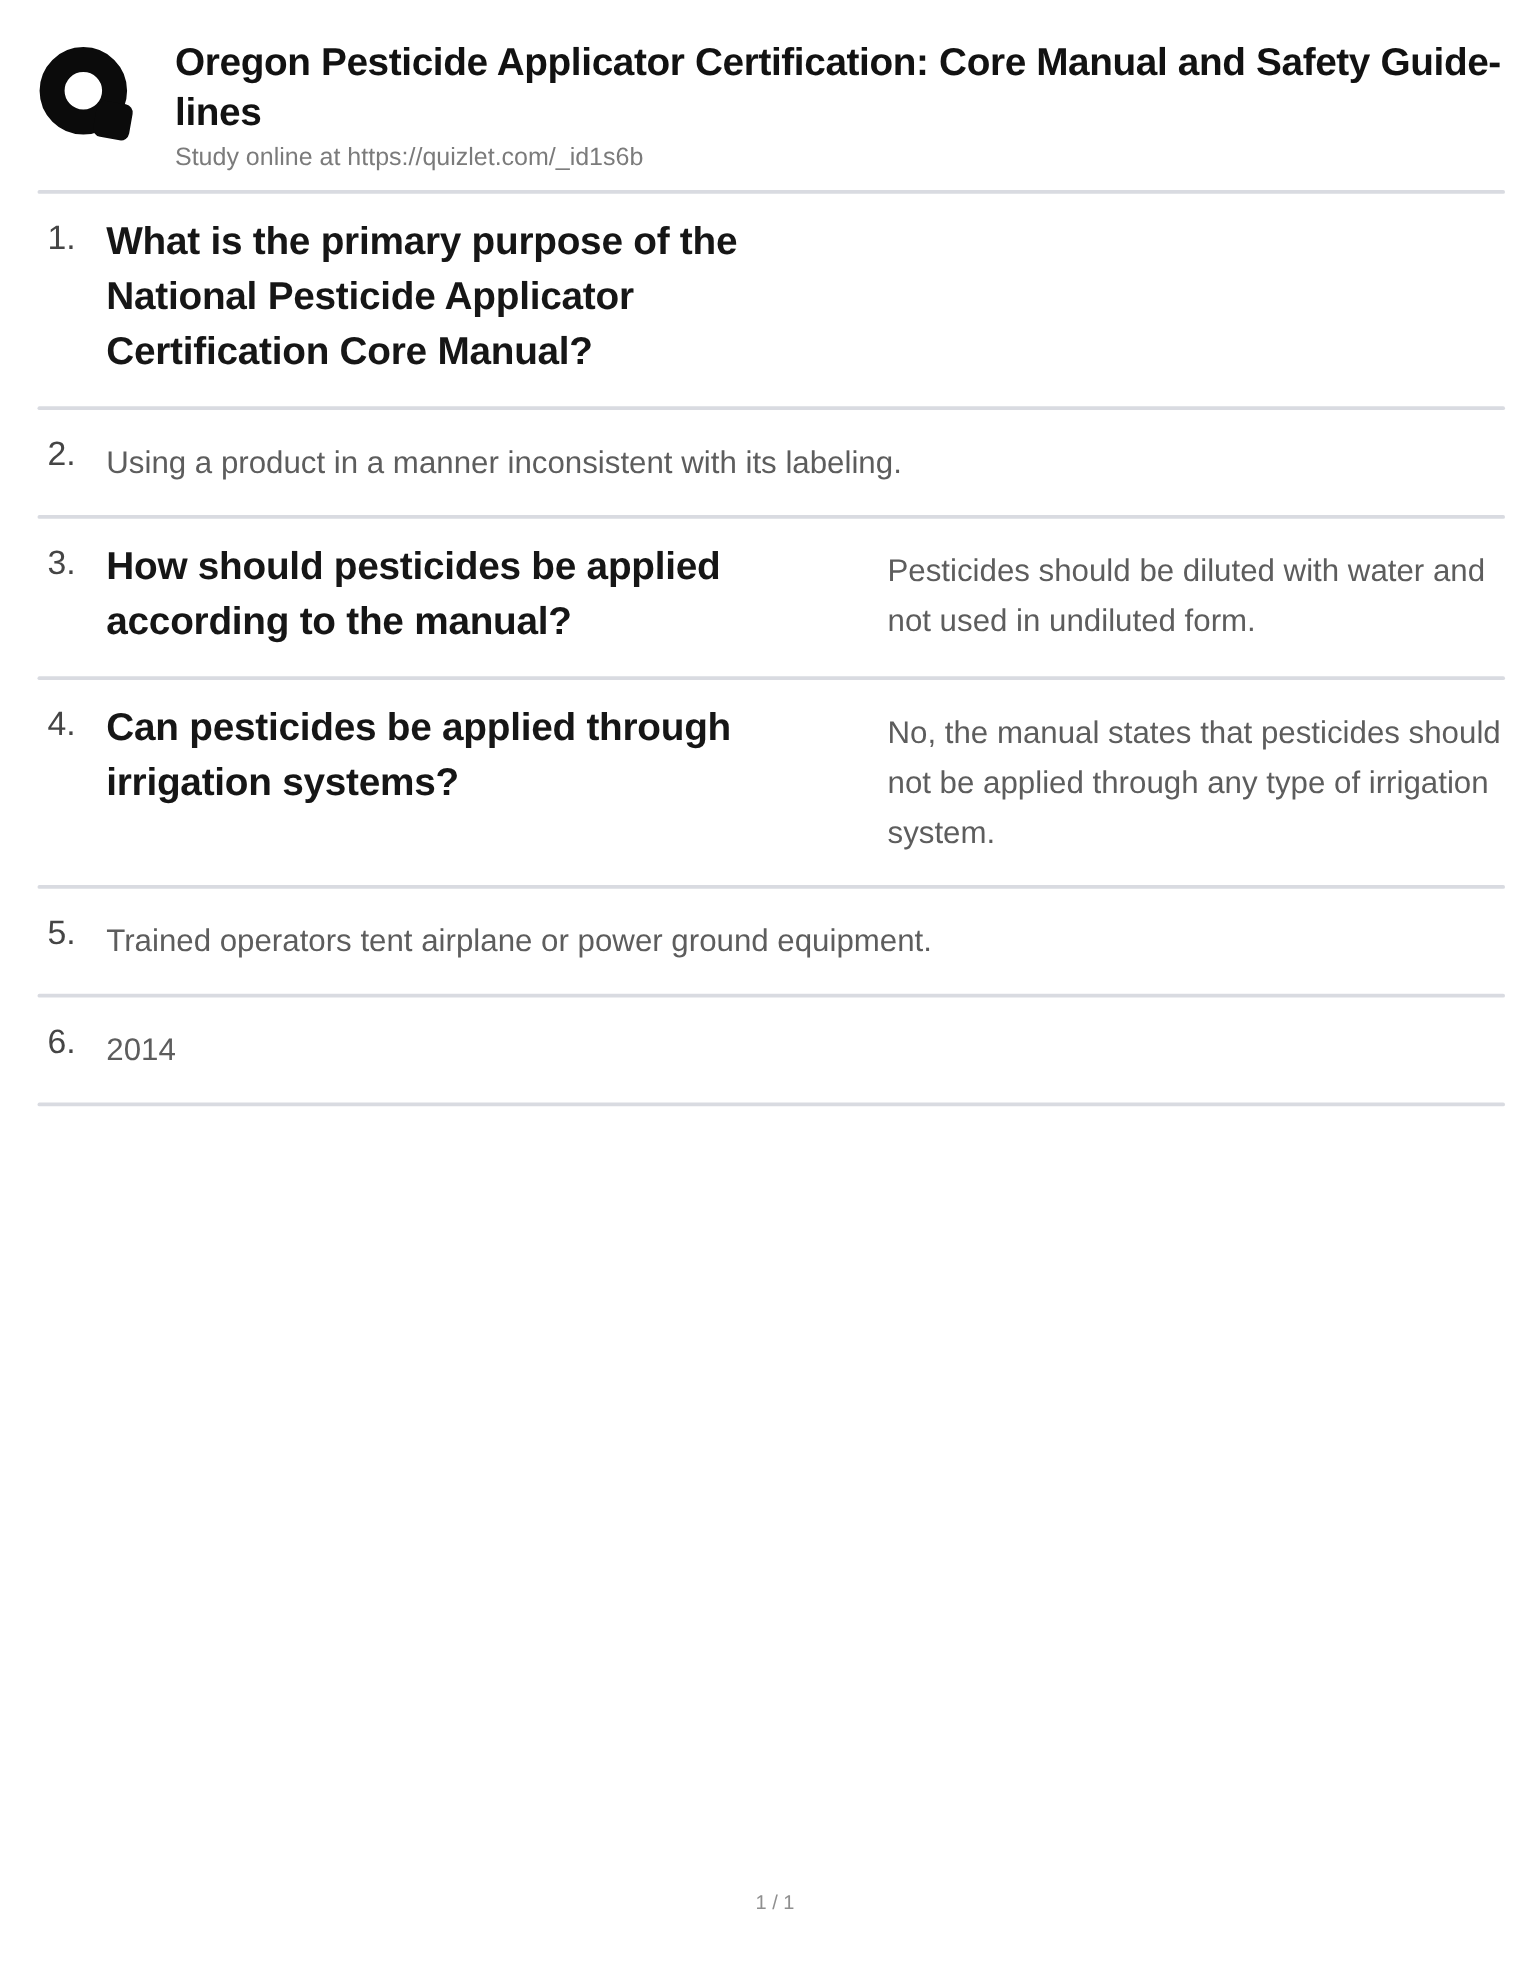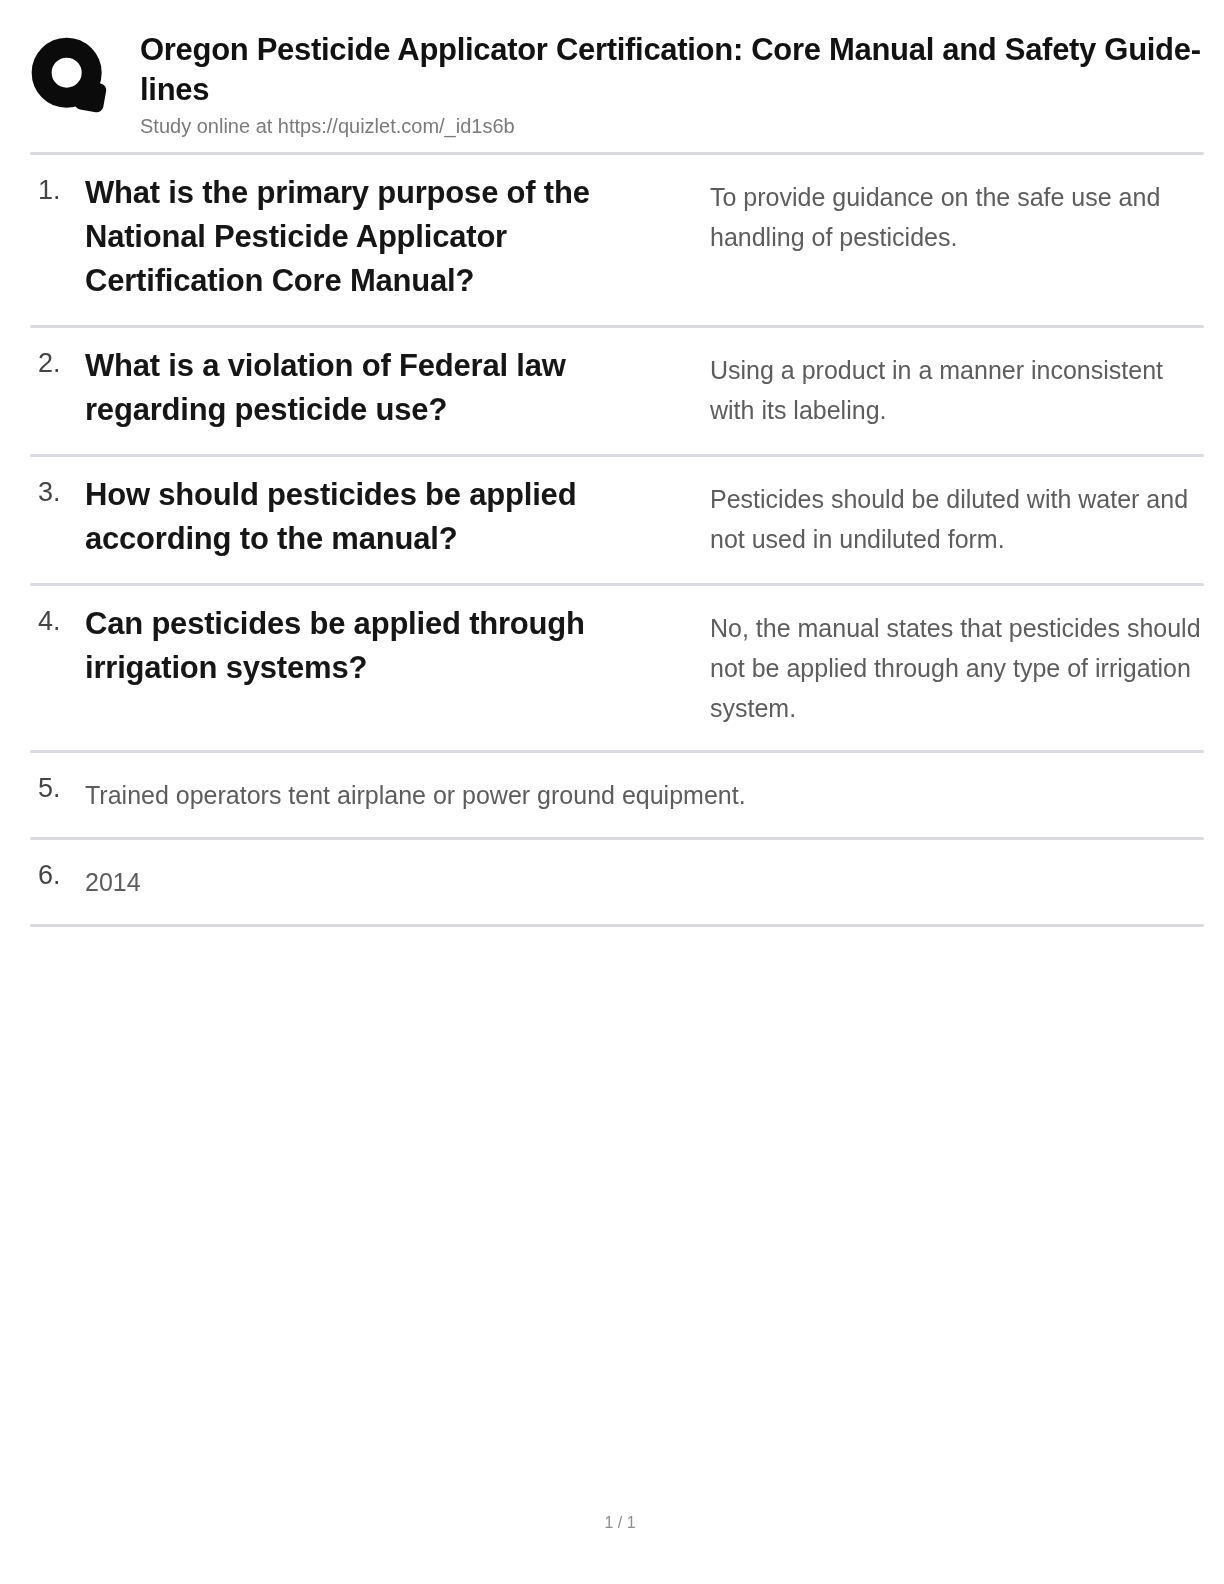--- a/index.html
+++ b/index.html
@@ -62,27 +62,25 @@
       <div class="subtitle">Study online at https://quizlet.com/_id1s6b</div>
     </div>
   </div>
 
   <div class="qa-list">
 
     <div class="divider"></div>
     <div class="row">
       <div class="num">1.</div>
       <div class="question">What is the primary purpose of the National Pesticide Applicator Certification Core Manu­al?</div>
-      <div class="answer">To provide guidance on the safe use and handling of pesticides.</div>
     </div>
 
     <div class="divider"></div>
     <div class="row">
       <div class="num">2.</div>
-      <div class="question">What is a violation of Federal law regarding pesticide use?</div>
       <div class="answer">Using a product in a manner inconsis­tent with its labeling.</div>
     </div>
 
     <div class="divider"></div>
     <div class="row">
       <div class="num">3.</div>
       <div class="question">How should pesticides be applied according to the manual?</div>
       <div class="answer">Pesticides should be diluted with water and not used in undiluted form.</div>
     </div>
 

